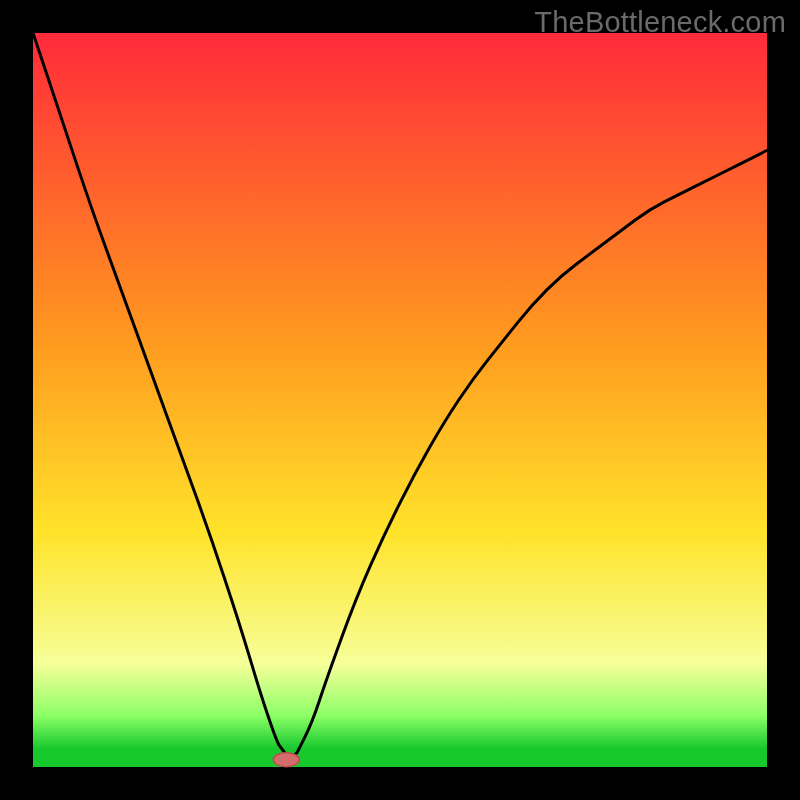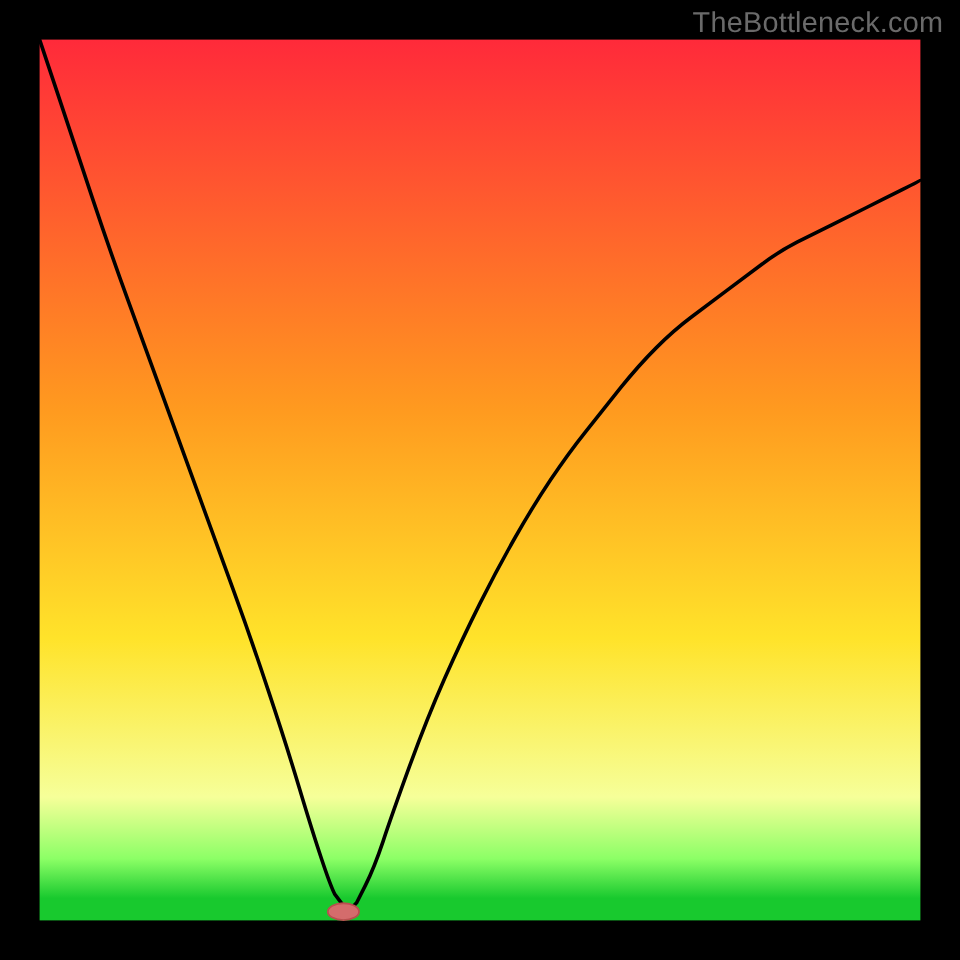--- a/index.html
+++ b/index.html
@@ -33,21 +33,21 @@
       var(--c-grad-light) 93%,
       var(--c-green) 97.5%,
       var(--c-green) 100%
     );
   }
   .watermark {
     position: absolute;
     top: 6px;
     right: 14px;
     color: #6a6a6a;
-    font-size: 24px;
+    font-size: 29px;
     font-weight: 500;
     letter-spacing: 0.2px;
     user-select: none;
   }
   svg.curve-layer {
     position: absolute;
     left: 0;
     top: 0;
     width: 734px;
     height: 734px;

